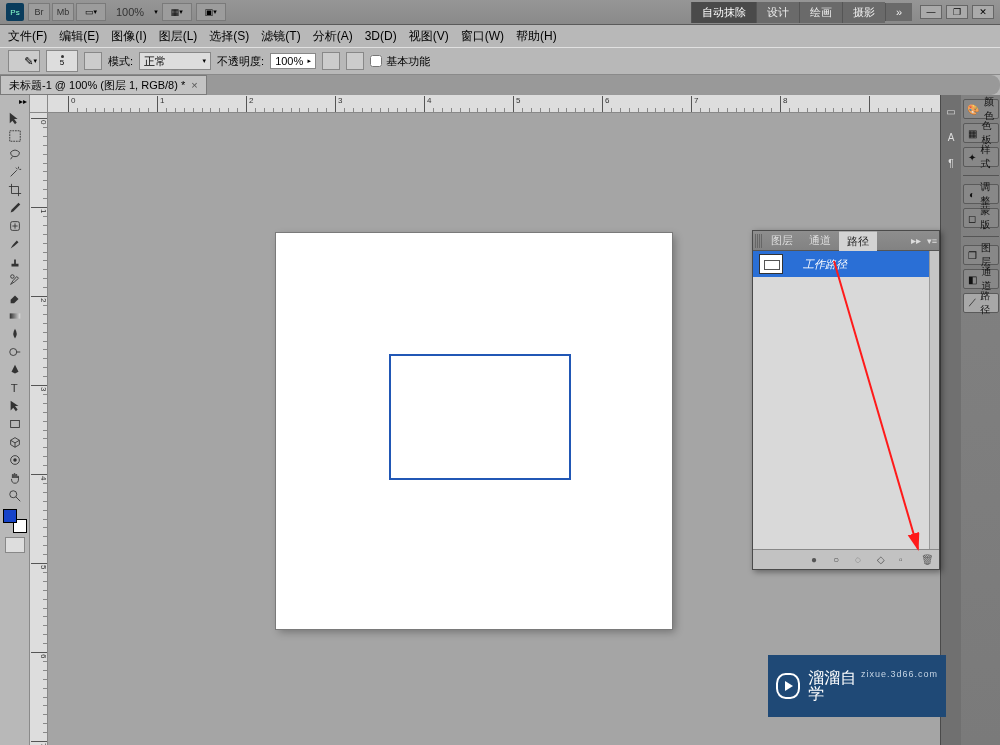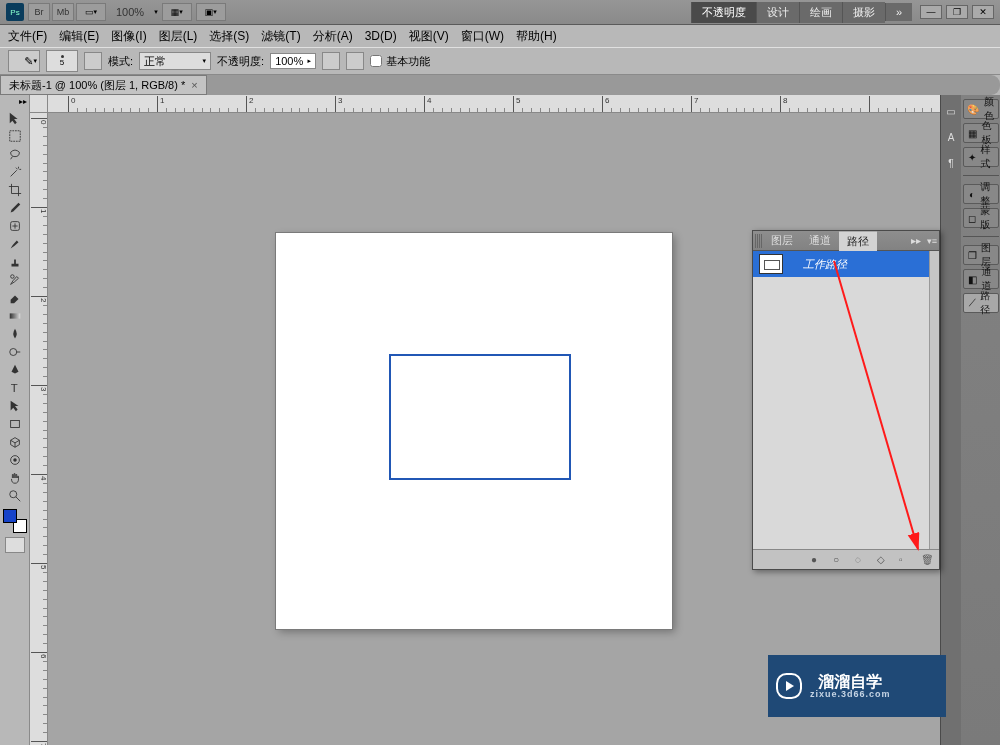--- a/index.html
+++ b/index.html
@@ -92,42 +92,42 @@
 .footer-icn{width:12px;height:12px; font-size:10px; color:#555;}
 .panel-scroll{position:absolute;right:0;top:0;bottom:0;width:10px;background:#c5c5c5;border-left:1px solid #999;}
 
 
 .arrow-svg { position:absolute; top:255px; right:68px; width:176px; height:310px; z-index:11; pointer-events:none;}
 
 
 .watermark { position:absolute; bottom:28px; right:54px; width:178px; height:62px; background:#1f4976; display:flex; align-items:center; gap:8px; padding:0 8px; z-index:5;}
 .watermark .play{width:26px;height:26px;border:2px solid #fff;border-radius:40% 40% 40% 40%; display:flex;align-items:center;justify-content:center;}
 .watermark .play::after{content:"";border-left:8px solid #fff;border-top:5px solid transparent;border-bottom:5px solid transparent;margin-left:2px;}
-.watermark .txt{color:#fff;font-size:16px;font-weight:bold; display:flex; flex-direction:column; line-height:1;align-items:center;}
+.watermark .txt{color:#fff;font-size:16px;font-weight:normal; display:flex; line-height:1;}
 .watermark .sub{font-size:9px;color:#c5d4e4;letter-spacing:1px;}
 
 .tri{font-size:7px;}
 </style>
 </head>
 <body>
 
 <div class="titlebar">
   <div class="ps-logo">Ps</div>
   <div class="title-icons">
     <div class="title-btn">Br</div>
     <div class="title-btn">Mb</div>
     <div class="title-dropdown">▭<span class="tri">▾</span></div>
   </div>
   <span class="zoom-display">100%</span>
   <span class="tri">▾</span>
   <div class="title-dropdown">▦<span class="tri">▾</span></div>
   <div class="title-dropdown">▣<span class="tri">▾</span></div>
 
   <div class="title-right">
-    <div class="workspace-tab active">不透明度</div>
+    <div class="workspace-tab active">自动抹除</div>
     <div class="workspace-tab">设计</div>
     <div class="workspace-tab">绘画</div>
     <div class="workspace-tab">摄影</div>
     <div class="workspace-tab">»</div>
     <div class="win-controls">
       <div class="win-btn">—</div>
       <div class="win-btn">❐</div>
       <div class="win-btn">✕</div>
     </div>
   </div>

